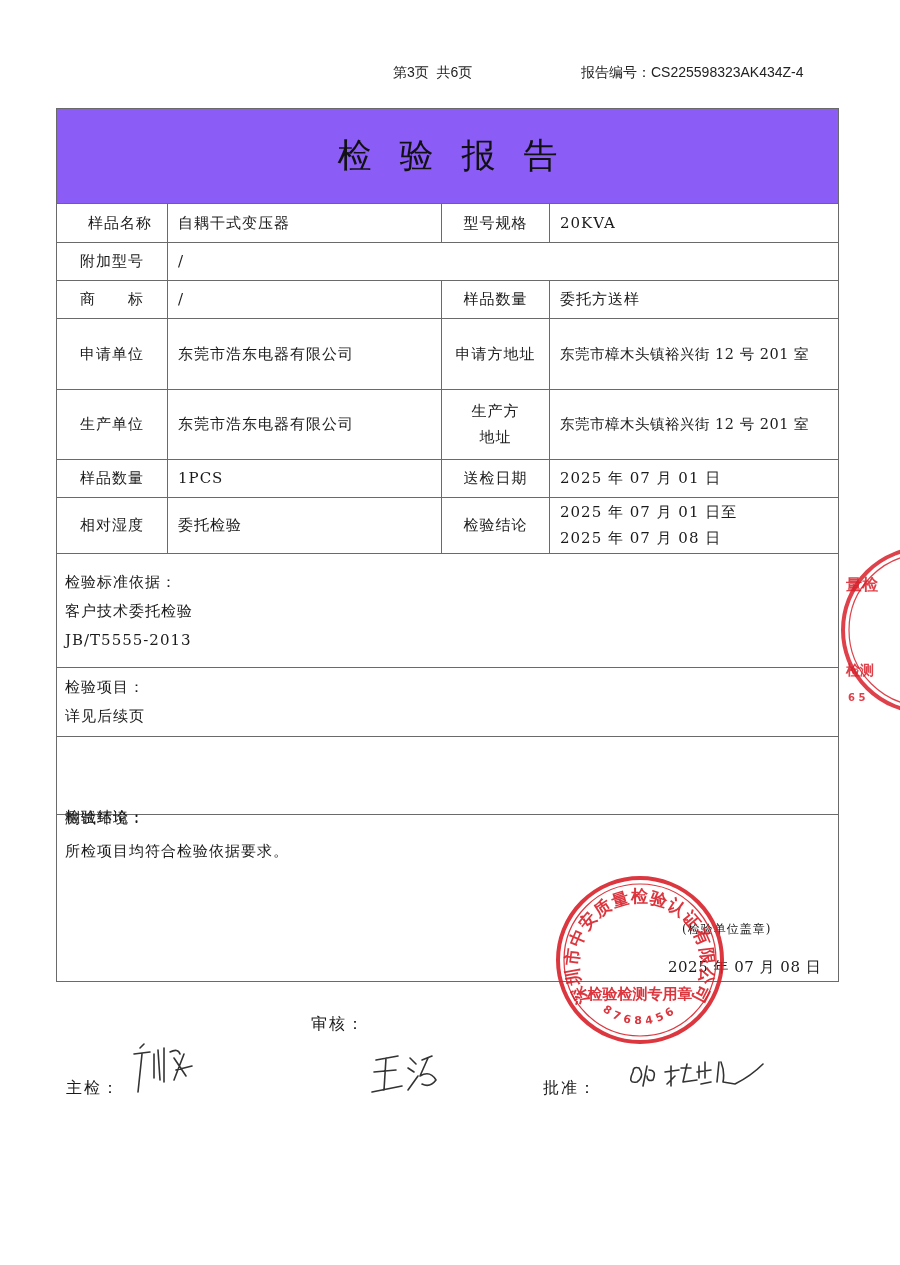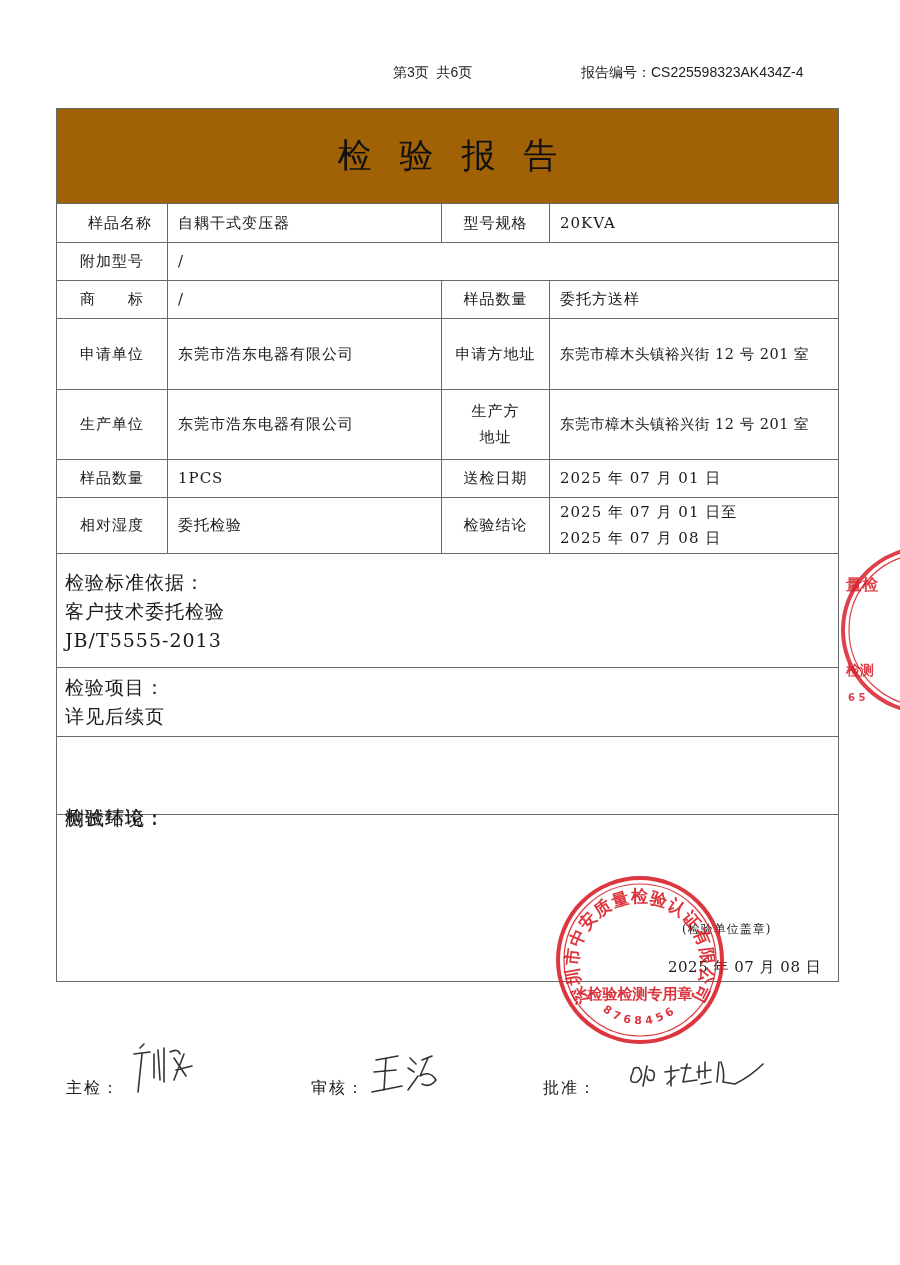--- a/index.html
+++ b/index.html
@@ -14,34 +14,34 @@
   }
   .report-no {
     left: 581px; top: 64px; font-family: "Liberation Sans", "DejaVu Sans", sans-serif;
     font-size: 14px; color: #222; white-space: pre;
   }
   .frame {
     left: 56px; top: 108px; width: 783px; height: 874px;
     border: 1.5px solid #6a6a6a; box-sizing: border-box;
   }
   .title-band {
-    left: 57px; top: 109px; width: 781px; height: 95px; background: #a16207;
+    left: 57px; top: 109px; width: 781px; height: 95px; background: #8b5cf6;
     display: flex; align-items: center; justify-content: center;
     border-bottom: 1.5px solid #6a6a6a; box-sizing: border-box;
   }
   .title-band span { font-size: 34px; letter-spacing: 28px; padding-left: 28px; color: #111; }
   .hline { height: 0; border-top: 1px solid #6a6a6a; left: 56px; width: 783px; }
   .vline { width: 0; border-left: 1px solid #6a6a6a; }
   .cell {
     position: absolute; display: flex; align-items: center; font-size: 15px; letter-spacing: 1px;
     box-sizing: border-box; line-height: 26px;
   }
   .center { justify-content: center; text-align: center; }
   .left { padding-left: 10px; }
-  .block { position: absolute; left: 65px; font-size: 19px; letter-spacing: 1px; line-height: 29px; }
+  .block { position: absolute; left: 65px; font-size: 15px; letter-spacing: 1px; line-height: 29px; }
   .stamp {
     left: 555px; top: 875px; width: 170px; height: 170px;
   }
   .stamp-partial {
     left: 840px; top: 545px; width: 170px; height: 170px;
   }
   .sig-label { font-size: 16px; letter-spacing: 2px; }
   .sig { stroke: #333; fill: none; stroke-width: 1.6; stroke-linecap: round; stroke-linejoin: round; }
 </style>
 </head>
@@ -124,20 +124,21 @@
   <div>检验项目：</div>
   <div>详见后续页</div>
 </div>
 
 <div class="block" style="top:746px;white-space:pre">
   <div>测试环境：</div>
 </div>
 
 <div class="block" style="top:800px;line-height:34px">
   <div>检验结论：</div>
+  <div>所检项目均符合检验依据要求。</div>
 </div>
 <div class="abs" style="left:682px;top:921px;font-size:12px;letter-spacing:1px">(检验单位盖章)</div>
 <div class="abs" style="left:668px;top:958px;font-size:15px;letter-spacing:0.5px">2025 年 07 月 08 日</div>
 
 <svg class="abs stamp" viewBox="0 0 170 170">
   <defs>
     <path id="stampArc" d="M 30 118 A 62 62 0 1 1 140 118"></path>
     <path id="stampArcBottom" d="M 40 128 A 58 58 0 0 0 130 128"></path>
   </defs>
   <circle cx="85" cy="85" r="82" fill="none" stroke="#d8202a" stroke-width="4" opacity="0.9"></circle>
@@ -156,20 +157,20 @@
   <circle cx="85" cy="85" r="76" fill="none" stroke="#d8202a" stroke-width="1.2" opacity="0.85"></circle>
   <text x="6" y="45" font-family="DejaVu Sans, sans-serif" font-size="16" fill="#d8202a" opacity="0.85" font-weight="bold">量检</text>
   <text x="6" y="130" font-family="DejaVu Sans, sans-serif" font-size="14" fill="#d8202a" opacity="0.85" font-weight="bold">检测</text>
   <text x="8" y="156" font-family="DejaVu Sans, sans-serif" font-size="10" fill="#d8202a" opacity="0.85" font-weight="bold">6 5</text>
 </svg>
 
 <div class="abs sig-label" style="left:66px;top:1078px">主检：</div>
 <svg class="abs" style="left:130px;top:1040px" width="80" height="60" viewBox="0 0 80 60">
   <path class="sig" d="M10 8 L14 4 M4 14 L20 12 M12 14 L8 52 M24 14 L24 38 M28 10 L30 40 M34 8 L34 42 M40 12 Q48 8 50 14 M44 18 L56 36 M54 14 L44 40 M46 30 L62 26"></path>
 </svg>
-<div class="abs sig-label" style="left:311px;top:1078px">审核：</div>
+<div class="abs sig-label" style="left:311px;top:1014px">审核：</div>
 <svg class="abs" style="left:370px;top:1050px" width="90" height="50" viewBox="0 0 90 50">
   <path class="sig" d="M6 10 L28 6 M16 8 L14 40 M4 22 L26 20 M2 42 L32 36 M40 8 L46 14 M38 18 L44 22 M38 40 L48 26 M52 10 L62 6 M58 8 L50 26 Q60 20 66 30 Q60 38 52 34"></path>
 </svg>
 <div class="abs sig-label" style="left:543px;top:1078px">批准：</div>
 <svg class="abs" style="left:625px;top:1052px" width="150" height="45" viewBox="0 0 150 45">
   <path class="sig" d="M8 20 Q2 32 12 30 Q20 24 14 16 Q8 14 8 20 M22 14 L18 34 M24 18 Q32 18 28 28 Q22 30 22 24 M46 14 L46 34 M40 20 L54 18 M50 24 L42 32 M56 16 L66 16 M62 12 L58 30 L72 28 M74 14 L74 26 M80 10 L80 26 M72 20 L86 18 M76 32 L86 30 M94 10 L92 30 M96 10 Q100 20 98 30 L110 32 Q126 24 138 12"></path>
 </svg>
 
 </body></html>

